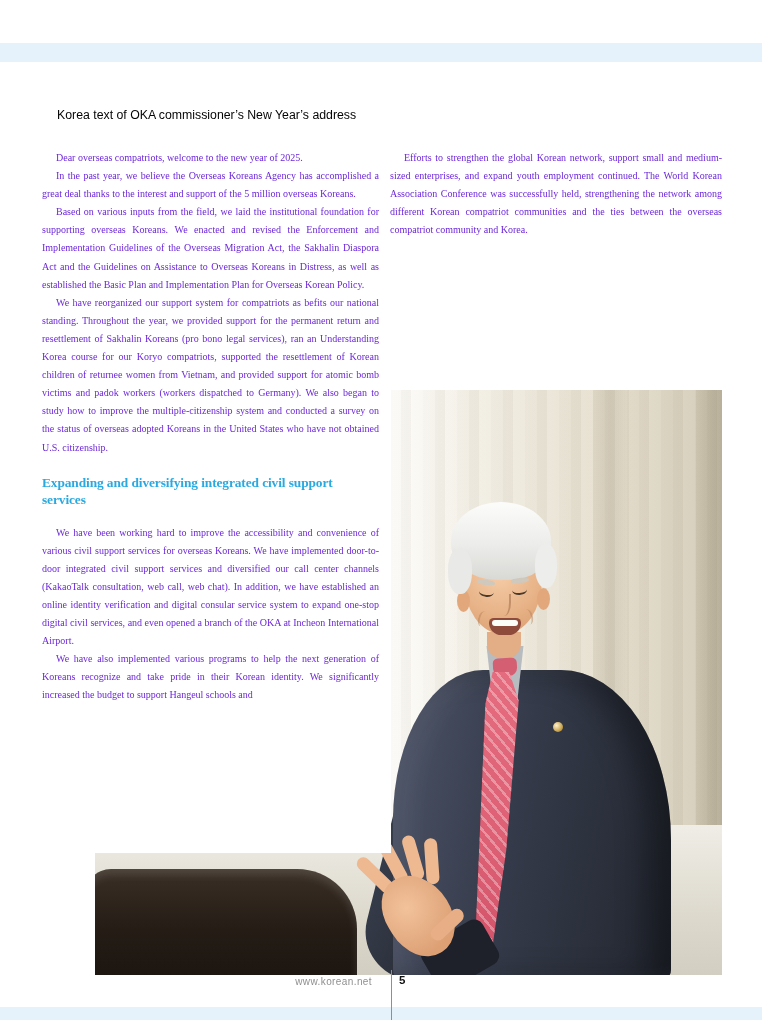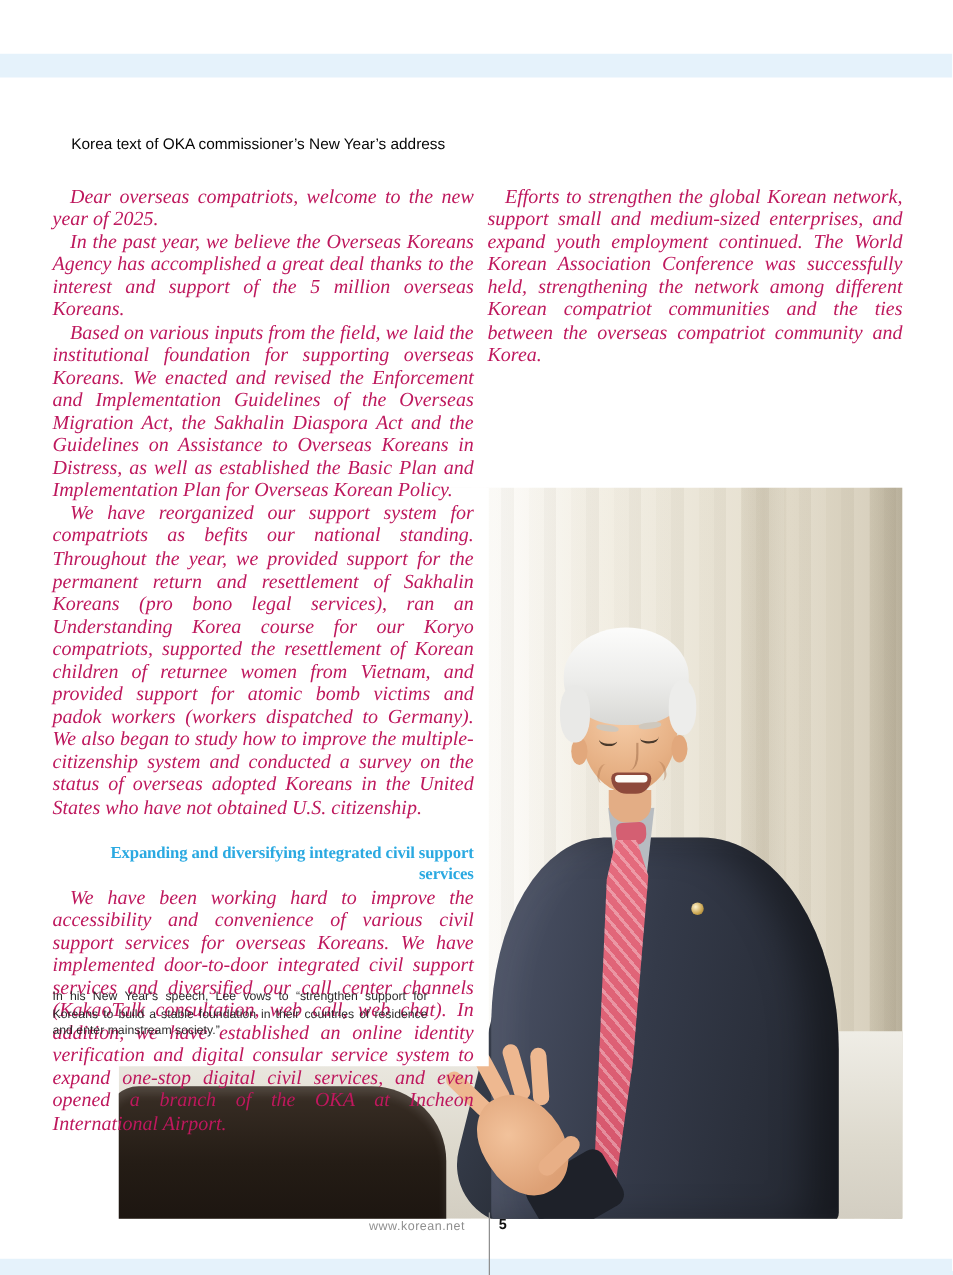--- a/index.html
+++ b/index.html
@@ -6,24 +6,24 @@
   .page{position:relative;width:762px;height:1020px;background:#ffffff;overflow:hidden;
         font-family:"Liberation Serif",serif;}
   .band{position:absolute;left:0;width:762px;background:#e5f2fb;z-index:2;}
   .band-top{top:43px;height:19px;}
   .band-bottom{top:1007px;height:13px;}
   .kicker{position:absolute;left:57px;top:108px;z-index:3;
           font-family:"Liberation Sans",sans-serif;font-size:12.3px;line-height:15px;color:#050505;}
   .col{position:absolute;top:149px;z-index:3;}
   .col-left{left:42px;width:337px;}
   .col-right{left:390px;width:332px;}
-  .col p{margin:0;font-size:16px;line-height:18.1px;color:#be185d;text-align:justify;font-style:italic;}
+  .col p{margin:0;font-size:10px;line-height:18.1px;color:#6d28d9;text-align:justify;}
   .col p.ind{text-indent:14px;}
-  .subhead{margin:17px 0 3px 0;font-family:"Liberation Serif",serif;font-weight:bold;
-           font-size:13.4px;line-height:17px;color:#2aa9e1;letter-spacing:-0.1px;text-align:right;}
+  .subhead{margin:17px 0 16px 0;font-family:"Liberation Serif",serif;font-weight:bold;
+           font-size:13.4px;line-height:17px;color:#2aa9e1;letter-spacing:-0.1px;}
   .caption{position:absolute;left:42px;top:791px;width:300px;z-index:6;margin:0;
            font-family:"Liberation Sans",sans-serif;font-size:9.8px;line-height:13.6px;
            color:#2a2a2a;text-align:justify;}
   .footer-site{position:absolute;left:240px;top:976px;width:132px;text-align:right;z-index:6;
            font-family:"Liberation Sans",sans-serif;font-size:10px;line-height:12px;
            color:#8f8f8f;letter-spacing:0.4px;}
   .footer-rule{position:absolute;left:391px;top:970px;width:1px;height:50px;background:#8f8f8f;z-index:7;}
   .footer-page{position:absolute;left:399px;top:974px;z-index:6;
            font-family:"Liberation Sans",sans-serif;font-weight:bold;font-size:11.5px;color:#101010;}
 
@@ -102,20 +102,21 @@
 
   <div class="kicker">Korea text of OKA commissioner’s New Year’s address</div>
 
   <div class="col col-left">
     <p class="ind">Dear overseas compatriots, welcome to the new year of 2025.</p>
     <p class="ind">In the past year, we believe the Overseas Koreans Agency has accomplished a great deal thanks to the interest and support of the 5 million overseas Koreans.</p>
     <p class="ind">Based on various inputs from the field, we laid the institutional foundation for supporting overseas Koreans. We enacted and revised the Enforcement and Implementation Guidelines of the Overseas Migration Act, the Sakhalin Diaspora Act and the Guidelines on Assistance to Overseas Koreans in Distress, as well as established the Basic Plan and Implementation Plan for Overseas Korean Policy.</p>
     <p class="ind">We have reorganized our support system for compatriots as befits our national standing. Throughout the year, we provided support for the permanent return and resettlement of Sakhalin Koreans (pro bono legal services), ran an Understanding Korea course for our Koryo compatriots, supported the resettlement of Korean children of returnee women from Vietnam, and provided support for atomic bomb victims and padok workers (workers dispatched to Germany). We also began to study how to improve the multiple-citizenship system and conducted a survey on the status of overseas adopted Koreans in the United States who have not obtained U.S. citizenship.</p>
     <h2 class="subhead">Expanding and diversifying integrated civil support services</h2>
     <p class="ind">We have been working hard to improve the accessibility and convenience of various civil support services for overseas Koreans. We have implemented door-to-door integrated civil support services and diversified our call center channels (KakaoTalk consultation, web call, web chat). In addition, we have established an online identity verification and digital consular service system to expand one-stop digital civil services, and even opened a branch of the OKA at Incheon International Airport.</p>
+    <p class="ind">We have also implemented various programs to help the next generation of Koreans recognize and take pride in their Korean identity. We significantly increased the budget to support Hangeul schools and</p>
   </div>
 
   <div class="col col-right">
     <p class="ind">Efforts to strengthen the global Korean network, support small and medium-sized enterprises, and expand youth employment continued. The World Korean Association Conference was successfully held, strengthening the network among different Korean compatriot communities and the ties between the overseas compatriot community and Korea.</p>
   </div>
 
   <figure class="photo" role="img" aria-label="Smiling elderly man with white hair wearing a dark suit, gray shirt and pink patterned tie, gesturing with one hand while seated near a dark sofa in front of light curtains">
     <div class="curtain"></div>
     <div class="curtain-band"></div>
     <div class="curtain-edge"></div>
@@ -149,21 +150,20 @@
       <div class="finger f1"></div>
       <div class="finger f2"></div>
       <div class="finger f3"></div>
       <div class="finger f4"></div>
       <div class="palm"></div>
       <div class="thumb"></div>
     </div>
     <div class="photo-mask"></div>
   </figure>
 
-  <p class="caption">In his New Year’s speech, Lee vows to “strengthen support for Koreans to build a stable foundation in their countries of residence and enter mainstream society.”</p>
 
   <div class="footer-site">www.korean.net</div>
   <div class="footer-rule"></div>
   <div class="footer-page">5</div>
 
   <div class="band band-bottom"></div>
 
 </div>
 
 </body></html>

